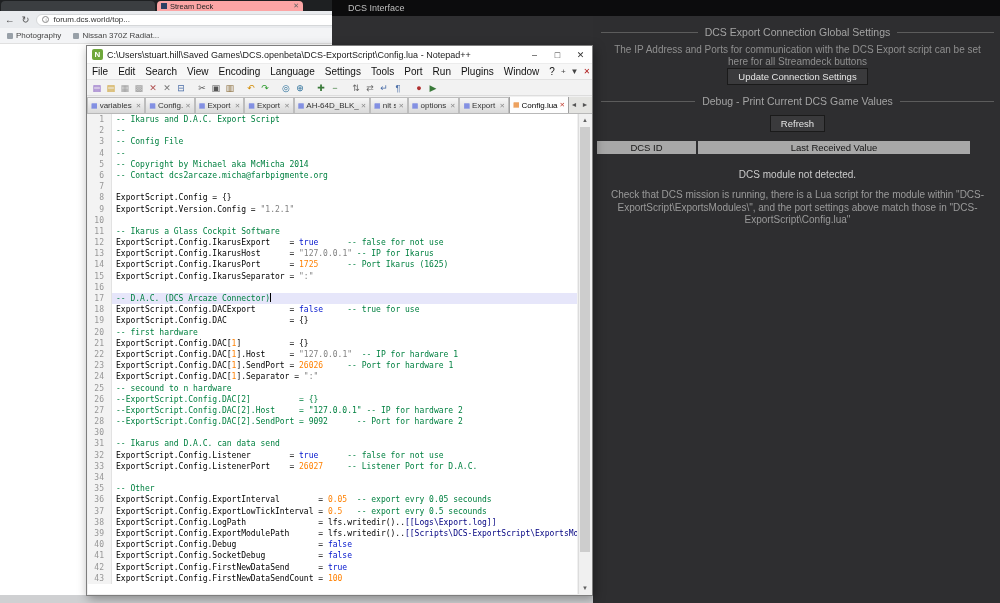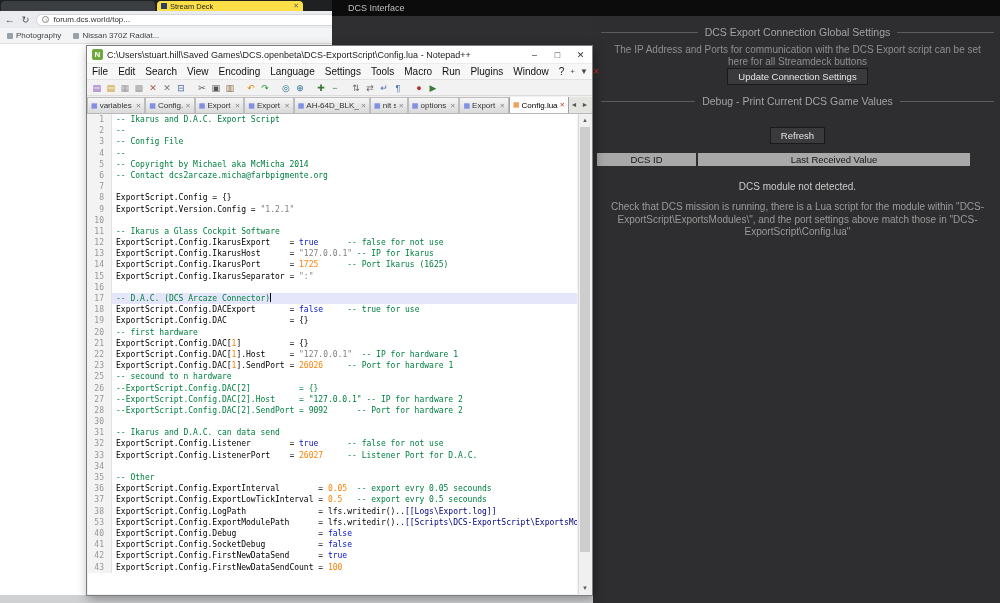--- a/index.html
+++ b/index.html
@@ -4,21 +4,21 @@
 <style>
   *{margin:0;padding:0;box-sizing:border-box}
   html,body{width:1000px;height:603px;overflow:hidden;background:#2e2e30;
     font-family:"Liberation Sans",sans-serif;-webkit-font-smoothing:antialiased}
   #root{position:relative;width:1000px;height:603px;overflow:hidden}
 
   
   .browser{position:absolute;inset:0;background:#fff;z-index:1}
   .b-tabstrip{position:absolute;left:0;top:0;width:100%;height:11px;background:#1e2022}
   .b-tab-inactive{position:absolute;left:1px;top:1px;width:154px;height:10px;background:#3b3e41;border-radius:4px 4px 0 0}
-  .b-tab-active{position:absolute;left:157px;top:1px;width:146px;height:10px;background:#fde047;border-radius:4px 4px 0 0;display:flex;align-items:center;padding:0 4px;gap:3px}
+  .b-tab-active{position:absolute;left:157px;top:1px;width:146px;height:10px;background:#fca5a5;border-radius:4px 4px 0 0;display:flex;align-items:center;padding:0 4px;gap:3px}
   .b-favicon{width:6px;height:6px;background:#2d3f63;flex:0 0 auto}
   .b-tab-title{font-size:7.5px;color:#222;flex:1;white-space:nowrap;overflow:hidden}
   .b-tab-close{font-size:7px;color:#666}
   .b-toolbar{position:absolute;left:0;top:11px;width:100%;height:17px;background:#e9ebee;display:flex;align-items:center;padding:0 5px;gap:7px}
   .b-nav{font-size:9.5px;color:#555}
   .b-urlpill{flex:1;height:12px;background:#fff;border:1px solid #d5d7d9;border-radius:6px;display:flex;align-items:center;padding:0 5px;gap:4px}
   .b-info{width:7px;height:7px;border:1px solid #8a8a8a;border-radius:50%;font-size:5px;color:#8a8a8a;display:flex;align-items:center;justify-content:center;flex:0 0 auto}
   .b-url{font-size:8px;color:#333;white-space:nowrap;overflow:hidden}
   .b-bookmarks{position:absolute;left:0;top:28px;width:100%;height:16px;background:#f3f4f6;border-bottom:1px solid #e0e0e0;display:flex;align-items:center;padding:0 7px;gap:12px}
   .b-bm{display:flex;align-items:center;gap:3px;font-size:8px;color:#444;white-space:nowrap}
@@ -36,21 +36,21 @@
   .panel-inner{position:absolute;left:0;top:16px;width:100%}
   .sect{display:flex;align-items:center;gap:7px;margin:10px 8px 0;color:#a3a3a3;font-size:10.5px;white-space:nowrap}
   .sect::before,.sect::after{content:"";flex:1;height:1px;background:#5c5c5c}
   .pdesc{margin:6px auto 0;width:372px;text-align:center;font-size:10px;line-height:12px;color:#8f8f8f}
   .pform{margin-top:9px}
   .prow{display:flex;align-items:center;margin:0 0 12px 0}
   .plabel{width:152px;text-align:right;font-size:10px;color:#b5b5b5;padding-right:7px}
   .pinput{width:106px;height:15px;background:#1d1d1f;border:1px solid #454547;display:flex;align-items:center;padding:0 4px;font-size:9.5px;color:#e8e8e8}
   .pinput .chk{margin-left:auto;font-size:8px;color:#d0d0d0}
   .pbtn{display:block;margin:0 auto;background:#3a3a3c;border:1px solid #1a1a1a;color:#e4e4e4;font-size:9.5px;height:17px;padding:0 10px;font-family:inherit;cursor:default}
-  .pbtn.small{margin-top:20px}
+  .pbtn.small{margin-top:8px}
   .ptable{display:flex;gap:2px;margin:9px 4px 0 4px}
   .pth{background:#a8a8a8;color:#151515;font-size:9.5px;height:13px;line-height:13px;text-align:center;overflow:hidden;white-space:nowrap}
   .pth.c0{width:99px}
   .pth.c1{width:272px}
   .pstatus{margin-top:15px;text-align:center;font-size:10px;color:#cbcbcb}
   .phint{margin:9px auto 0;width:388px;text-align:center;font-size:10px;line-height:12.5px;color:#9a9a9a}
 
   
   .npp{position:absolute;left:86px;top:45px;width:507px;height:551px;background:#f0f0f0;border:1px solid #7e7e7e;box-shadow:2px 3px 10px rgba(0,0,0,.35);z-index:4}
   .n-title{position:absolute;left:0;top:0;width:100%;height:18px;background:#fff;border-bottom:1px solid #ececec;display:flex;align-items:center;padding-left:5px;gap:4px}
@@ -164,21 +164,21 @@
     <div class="n-menubar">
       <span style="display:flex">
           <span class="mitem">File</span>
           <span class="mitem">Edit</span>
           <span class="mitem">Search</span>
           <span class="mitem">View</span>
           <span class="mitem">Encoding</span>
           <span class="mitem">Language</span>
           <span class="mitem">Settings</span>
           <span class="mitem">Tools</span>
-          <span class="mitem">Macro</span>
+          <span class="mitem">Port</span>
           <span class="mitem">Run</span>
           <span class="mitem">Plugins</span>
           <span class="mitem">Window</span>
           <span class="mitem">?</span>
         </span>
       <span class="n-menuextras">
           <span class="n-mx">+</span>
           <span class="n-mx">▼</span>
           <span class="n-mx red">✕</span>
         </span>
@@ -276,34 +276,35 @@
           <div class="ln"><span class="lnum">14</span><span class="lcode"><span class="tk-p">ExportScript.Config.IkarusPort      = </span><span class="tk-n">1725</span><span class="tk-p">      </span><span class="tk-c">-- Port Ikarus (1625)</span></span></div>
           <div class="ln"><span class="lnum">15</span><span class="lcode"><span class="tk-p">ExportScript.Config.IkarusSeparator = </span><span class="tk-s">":"</span></span></div>
           <div class="ln"><span class="lnum">16</span><span class="lcode"></span></div>
           <div class="ln cur"><span class="lnum">17</span><span class="lcode"><span class="tk-c">-- D.A.C. (DCS Arcaze Connector)</span><span class="caret"></span></span></div>
           <div class="ln"><span class="lnum">18</span><span class="lcode"><span class="tk-p">ExportScript.Config.DACExport       = </span><span class="tk-k">false</span><span class="tk-p">     </span><span class="tk-c">-- true for use</span></span></div>
           <div class="ln"><span class="lnum">19</span><span class="lcode"><span class="tk-p">ExportScript.Config.DAC             = {}</span></span></div>
           <div class="ln"><span class="lnum">20</span><span class="lcode"><span class="tk-c">-- first hardware</span></span></div>
           <div class="ln"><span class="lnum">21</span><span class="lcode"><span class="tk-p">ExportScript.Config.DAC[</span><span class="tk-n">1</span><span class="tk-p">]          = {}</span></span></div>
           <div class="ln"><span class="lnum">22</span><span class="lcode"><span class="tk-p">ExportScript.Config.DAC[</span><span class="tk-n">1</span><span class="tk-p">].Host     = </span><span class="tk-s">"127.0.0.1"</span><span class="tk-p">  </span><span class="tk-c">-- IP for hardware 1</span></span></div>
           <div class="ln"><span class="lnum">23</span><span class="lcode"><span class="tk-p">ExportScript.Config.DAC[</span><span class="tk-n">1</span><span class="tk-p">].SendPort = </span><span class="tk-n">26026</span><span class="tk-p">     </span><span class="tk-c">-- Port for hardware 1</span></span></div>
+          <div class="ln"><span class="lnum">24</span><span class="lcode"><span class="tk-p">ExportScript.Config.DAC[</span><span class="tk-n">1</span><span class="tk-p">].Separator = </span><span class="tk-s">":"</span></span></div>
           <div class="ln"><span class="lnum">25</span><span class="lcode"><span class="tk-c">-- secound to n hardware</span></span></div>
           <div class="ln"><span class="lnum">26</span><span class="lcode"><span class="tk-c">--ExportScript.Config.DAC[2]          = {}</span></span></div>
           <div class="ln"><span class="lnum">27</span><span class="lcode"><span class="tk-c">--ExportScript.Config.DAC[2].Host     = "127.0.0.1" -- IP for hardware 2</span></span></div>
           <div class="ln"><span class="lnum">28</span><span class="lcode"><span class="tk-c">--ExportScript.Config.DAC[2].SendPort = 9092      -- Port for hardware 2</span></span></div>
           <div class="ln"><span class="lnum">30</span><span class="lcode"></span></div>
           <div class="ln"><span class="lnum">31</span><span class="lcode"><span class="tk-c">-- Ikarus and D.A.C. can data send</span></span></div>
           <div class="ln"><span class="lnum">32</span><span class="lcode"><span class="tk-p">ExportScript.Config.Listener        = </span><span class="tk-k">true</span><span class="tk-p">      </span><span class="tk-c">-- false for not use</span></span></div>
           <div class="ln"><span class="lnum">33</span><span class="lcode"><span class="tk-p">ExportScript.Config.ListenerPort    = </span><span class="tk-n">26027</span><span class="tk-p">     </span><span class="tk-c">-- Listener Port for D.A.C.</span></span></div>
           <div class="ln"><span class="lnum">34</span><span class="lcode"></span></div>
           <div class="ln"><span class="lnum">35</span><span class="lcode"><span class="tk-c">-- Other</span></span></div>
           <div class="ln"><span class="lnum">36</span><span class="lcode"><span class="tk-p">ExportScript.Config.ExportInterval        = </span><span class="tk-n">0.05</span><span class="tk-p">  </span><span class="tk-c">-- export evry 0.05 secounds</span></span></div>
           <div class="ln"><span class="lnum">37</span><span class="lcode"><span class="tk-p">ExportScript.Config.ExportLowTickInterval = </span><span class="tk-n">0.5</span><span class="tk-p">   </span><span class="tk-c">-- export evry 0.5 secounds</span></span></div>
           <div class="ln"><span class="lnum">38</span><span class="lcode"><span class="tk-p">ExportScript.Config.LogPath               = lfs.writedir()..</span><span class="tk-l">[[Logs\Export.log]]</span></span></div>
-          <div class="ln"><span class="lnum">53</span><span class="lcode"><span class="tk-p">ExportScript.Config.ExportModulePath      = lfs.writedir()..</span><span class="tk-l">[[Scripts\DCS-ExportScript\ExportsModu</span></span></div>
+          <div class="ln"><span class="lnum">39</span><span class="lcode"><span class="tk-p">ExportScript.Config.ExportModulePath      = lfs.writedir()..</span><span class="tk-l">[[Scripts\DCS-ExportScript\ExportsModu</span></span></div>
           <div class="ln"><span class="lnum">40</span><span class="lcode"><span class="tk-p">ExportScript.Config.Debug                 = </span><span class="tk-k">false</span></span></div>
           <div class="ln"><span class="lnum">41</span><span class="lcode"><span class="tk-p">ExportScript.Config.SocketDebug           = </span><span class="tk-k">false</span></span></div>
           <div class="ln"><span class="lnum">42</span><span class="lcode"><span class="tk-p">ExportScript.Config.FirstNewDataSend      = </span><span class="tk-k">true</span></span></div>
           <div class="ln"><span class="lnum">43</span><span class="lcode"><span class="tk-p">ExportScript.Config.FirstNewDataSendCount = </span><span class="tk-n">100</span></span></div>
         </div>
     </div>
     <div class="n-vscroll">
       <div class="n-sarrow up">▲</div>
       <div class="n-thumb"></div>
       <div class="n-sarrow down">▼</div>

